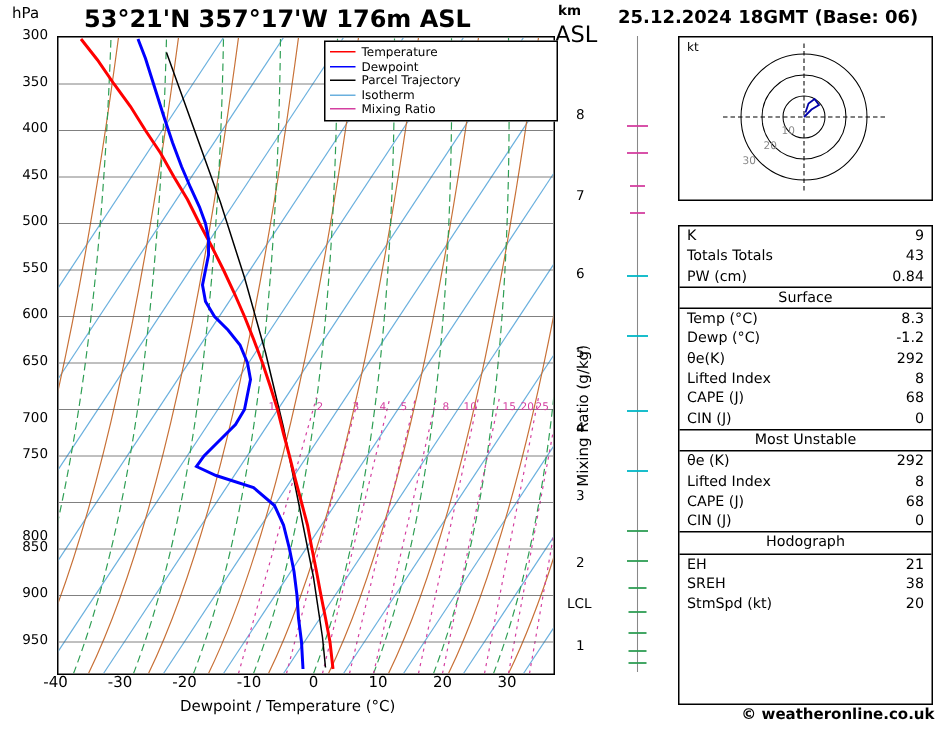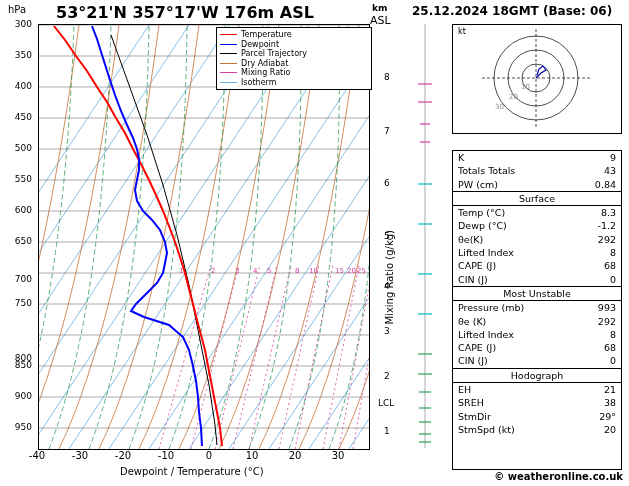--- a/index.html
+++ b/index.html
@@ -2,21 +2,21 @@
 <html><head>
 <meta charset="utf-8">
 <style>
   html,body{margin:0;padding:0;background:#fff;}
   body{width:629px;height:486px;position:relative;font-family:"DejaVu Sans",sans-serif;color:#000;overflow:hidden;}
   .abs{position:absolute;}
   
   #hpa-label{left:8px;top:4px;font-size:10px;}
   #station-title{left:56px;top:3px;font-size:16px;font-weight:bold;}
   #km-label{left:372px;top:3px;font-size:9px;font-weight:bold;}
-  #asl-label{left:370px;top:14px;font-size:11px;}
+  #asl-label{left:370px;top:14px;font-size:15px;}
   #date-title{left:412px;top:4px;font-size:12px;font-weight:bold;}
   
   #skewt{left:38px;top:24px;width:330px;height:424px;border:1px solid #000;background:#fff;overflow:hidden;}
   #skewt svg{display:block;}
   
   #legend{left:216px;top:27px;width:148px;background:#fff;border:1px solid #000;padding:2px 3px;font-size:8px;line-height:9.5px;}
   .lg-row{display:flex;align-items:center;height:9.5px;}
   .lg-swatch{width:17px;height:0;border-top:1.6px solid #000;margin-right:4px;flex:0 0 17px;}
   
   .ylab{font-size:9px;text-align:right;width:26px;}
@@ -156,30 +156,26 @@
     </div>
   <div class="lg-row">
       <span class="lg-swatch" style="border-top-color:#0000ff"></span>
       <span>Dewpoint</span>
     </div>
   <div class="lg-row">
       <span class="lg-swatch" style="border-top-color:#000000"></span>
       <span>Parcel Trajectory</span>
     </div>
   <div class="lg-row">
-      <span class="lg-swatch" style="border-top-color:#c87137"></span>
-      <span>Dry Adiabat</span>
+      <span class="lg-swatch" style="border-top-color:#6ab0de"></span>
+      <span>Isotherm</span>
     </div>
   <div class="lg-row">
       <span class="lg-swatch" style="border-top-color:#d43fa0"></span>
       <span>Mixing Ratio</span>
-    </div>
-  <div class="lg-row">
-      <span class="lg-swatch" style="border-top-color:#6ab0de"></span>
-      <span>Isotherm</span>
     </div>
 </div>
 
 <div class="abs ylab" style="left:6px;top:19px;">300</div>
 <div class="abs ylab" style="left:6px;top:50px;">350</div>
 <div class="abs ylab" style="left:6px;top:81px;">400</div>
 <div class="abs ylab" style="left:6px;top:112px;">450</div>
 <div class="abs ylab" style="left:6px;top:143px;">500</div>
 <div class="abs ylab" style="left:6px;top:174px;">550</div>
 <div class="abs ylab" style="left:6px;top:205px;">600</div>
@@ -295,24 +291,20 @@
       <span class="pk">CAPE (J)</span>
       <span class="pv">68</span>
     </div>
   <div class="prow">
       <span class="pk">CIN (J)</span>
       <span class="pv">0</span>
     </div>
 
   <div class="psec">Most Unstable</div>
   <div class="prow">
-      <span class="pk">Pressure (mb)</span>
-      <span class="pv">993</span>
-    </div>
-  <div class="prow">
       <span class="pk">θe (K)</span>
       <span class="pv">292</span>
     </div>
   <div class="prow">
       <span class="pk">Lifted Index</span>
       <span class="pv">8</span>
     </div>
   <div class="prow">
       <span class="pk">CAPE (J)</span>
       <span class="pv">68</span>
@@ -325,22 +317,18 @@
   <div class="psec">Hodograph</div>
   <div class="prow">
       <span class="pk">EH</span>
       <span class="pv">21</span>
     </div>
   <div class="prow">
       <span class="pk">SREH</span>
       <span class="pv">38</span>
     </div>
   <div class="prow">
-      <span class="pk">StmDir</span>
-      <span class="pv">29°</span>
-    </div>
-  <div class="prow">
       <span class="pk">StmSpd (kt)</span>
       <span class="pv">20</span>
     </div>
 </div>
 
 <div class="abs" id="credit">© weatheronline.co.uk</div>
 
 </body></html>

